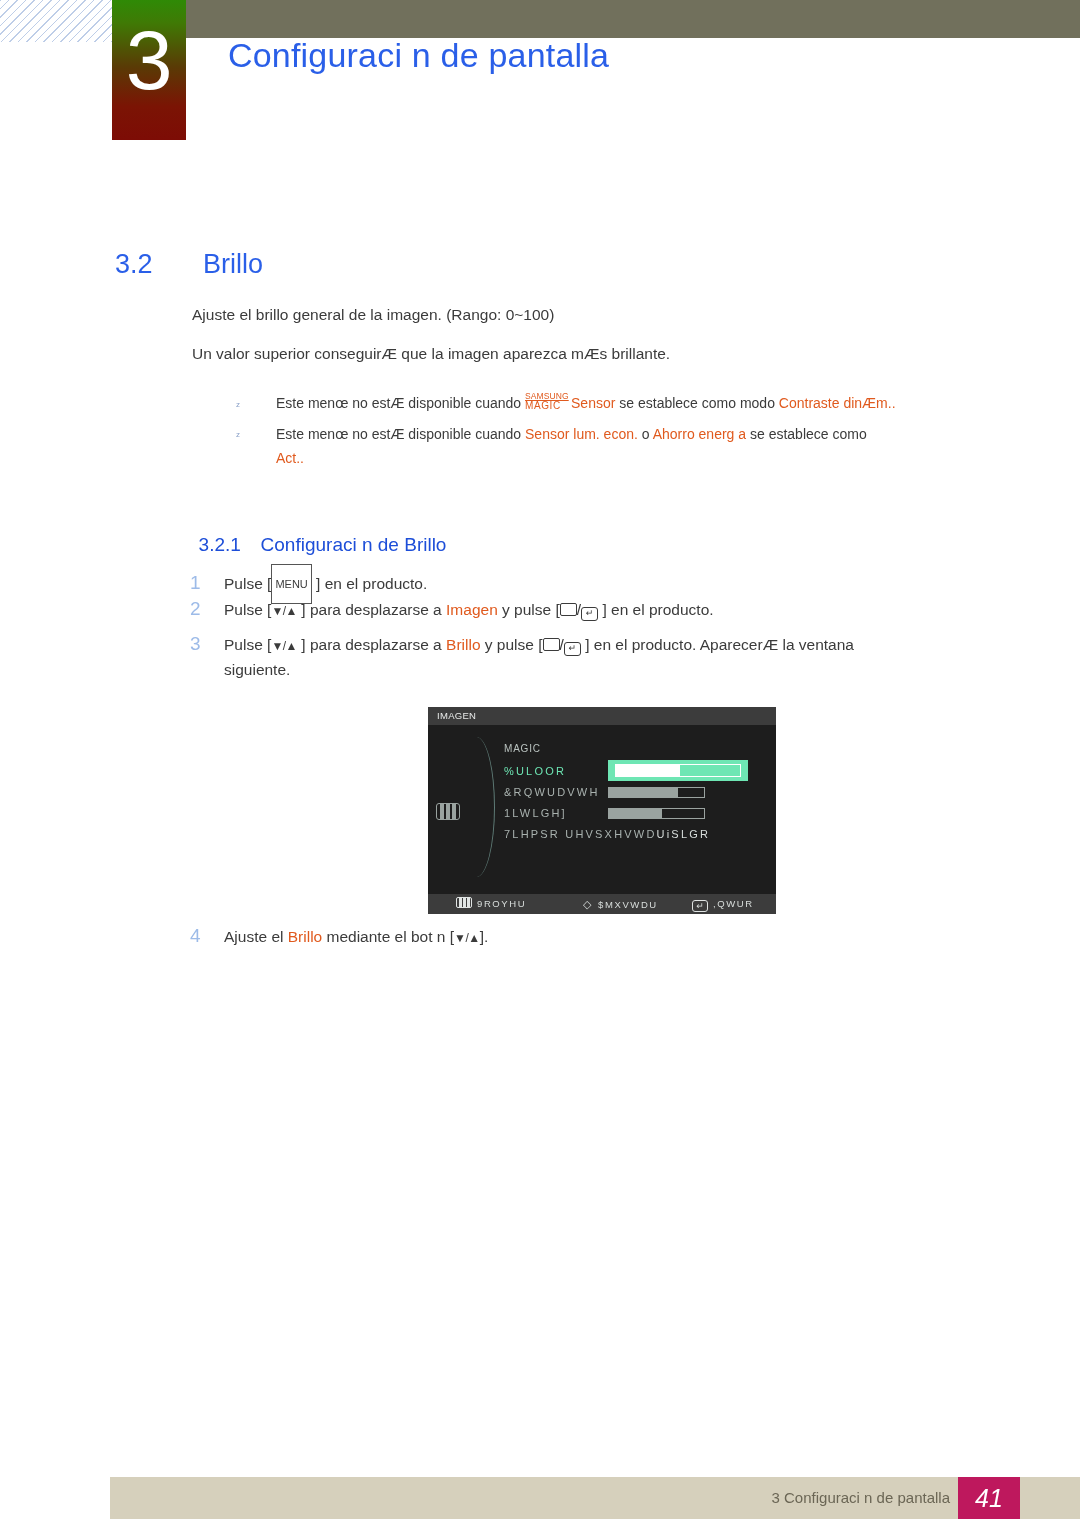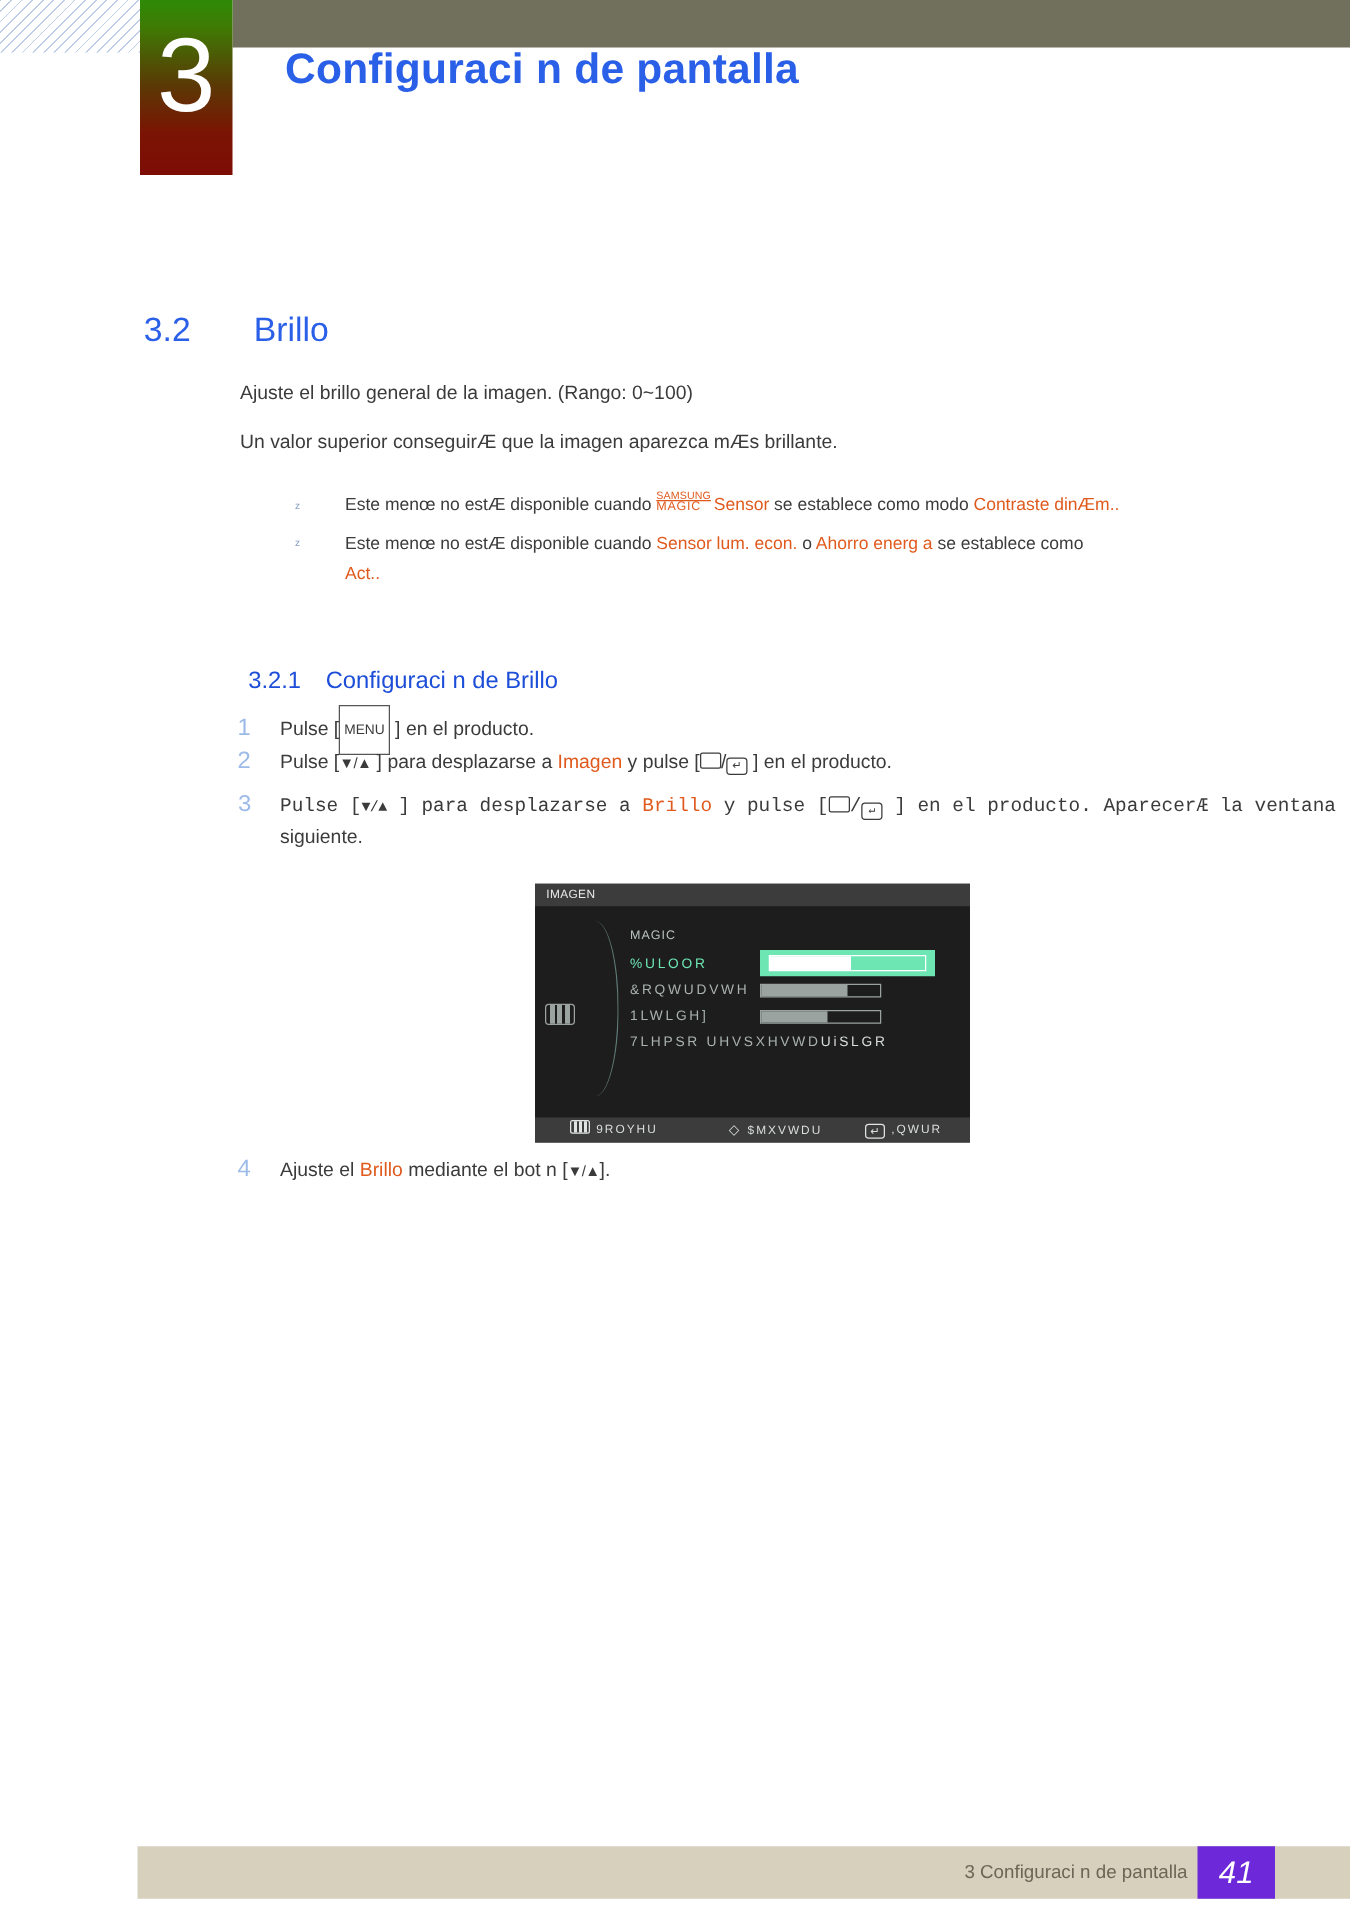--- a/index.html
+++ b/index.html
@@ -48,21 +48,20 @@
     color: #ffffff;
     font-family: "Liberation Sans", sans-serif;
   }
   .chap-title {
     position: absolute;
     left: 228px; top: 36px;
     font-size: 34px;
     color: #2a5fe8;
     letter-spacing: .2px;
     white-space: pre;
-    font-weight: bold;
   }
 
   
   .h2 {
     position: absolute;
     left: 100px; top: 218px;
     font-size: 27px;
     color: #2a5fe8;
     white-space: pre;
   }
@@ -140,21 +139,21 @@
     white-space: nowrap;
   }
   .step .n {
     display: inline-block;
     width: 34px;
     font-size: 19px;
     color: #9dbbe8;
   }
   .step-1 { top: 564px; }
   .step-2 { top: 598px; }
-  .step-3 { top: 633px; font-family: Liberation Mono, monospace; }
+  .step-3 { top: 633px; }
   .step-3b {
     position: absolute;
     left: 224px; top: 661px;
     font-size: 15.5px;
     color: #3b3b3b;
   }
   .step-4 { top: 925px; }
 
   .keycap {
     display: inline-block;
@@ -338,21 +337,21 @@
     right: 130px; top: 0;
     height: 42px; line-height: 42px;
     font-size: 15px;
     color: #6b6655;
     white-space: pre;
   }
   .foot-page {
     position: absolute;
     right: 60px; top: 0;
     width: 62px; height: 42px;
-    background: #6d28d9;
+    background: #be185d;
     color: #ffffff;
     font-size: 25px;
     font-style: italic;
     line-height: 42px;
     text-align: center;
   }
 </style>
 </head>
 <body>
 

